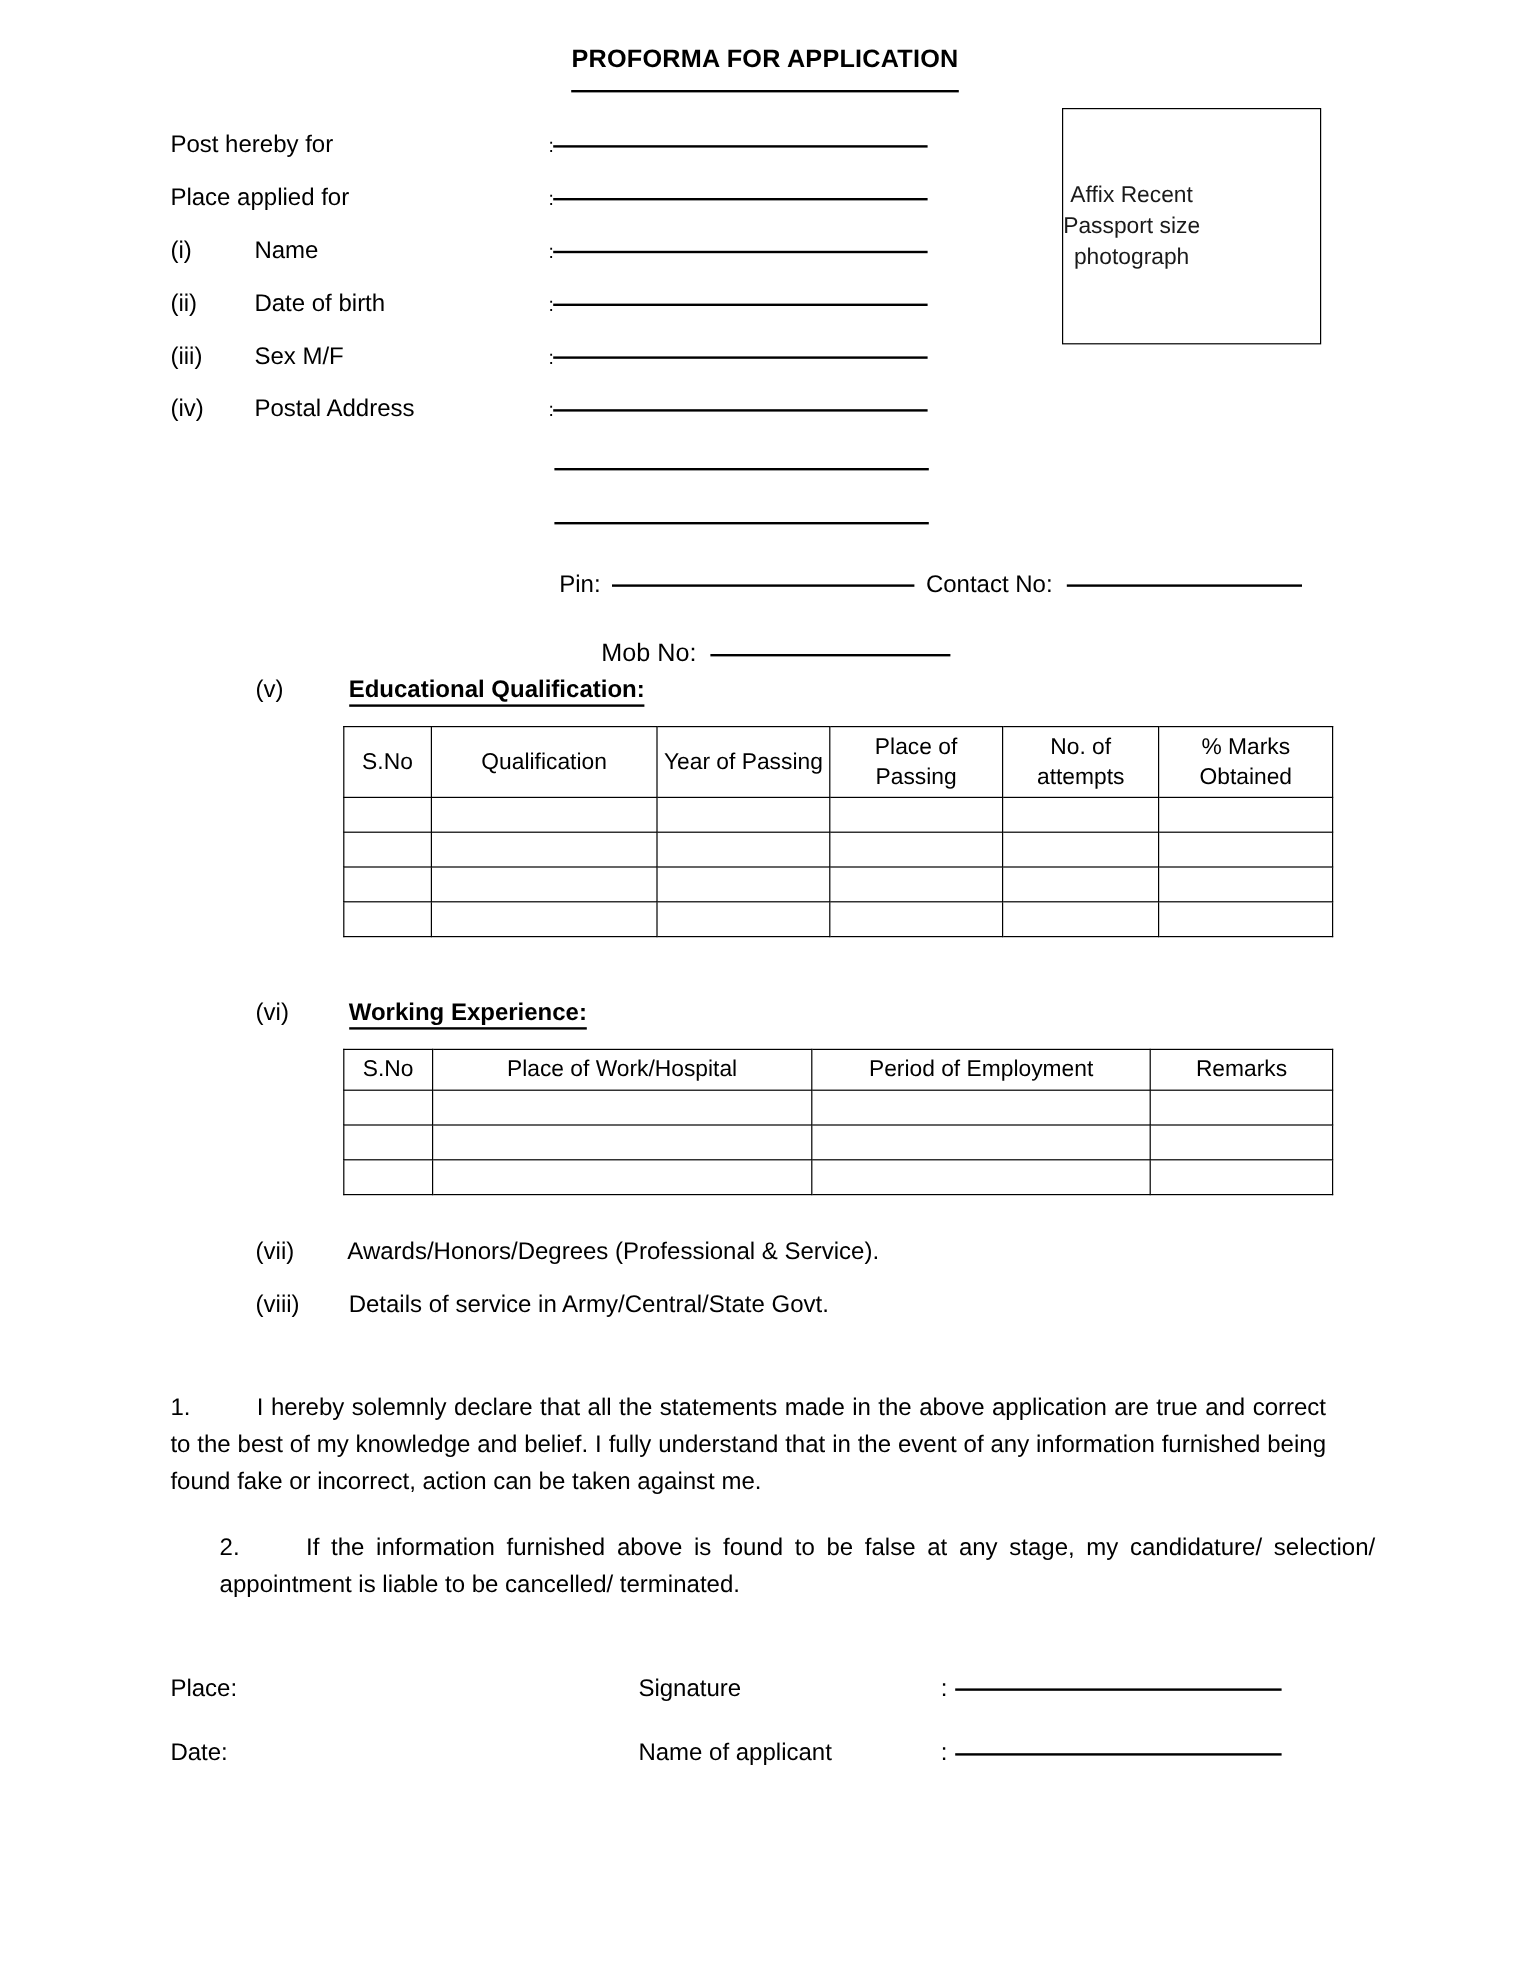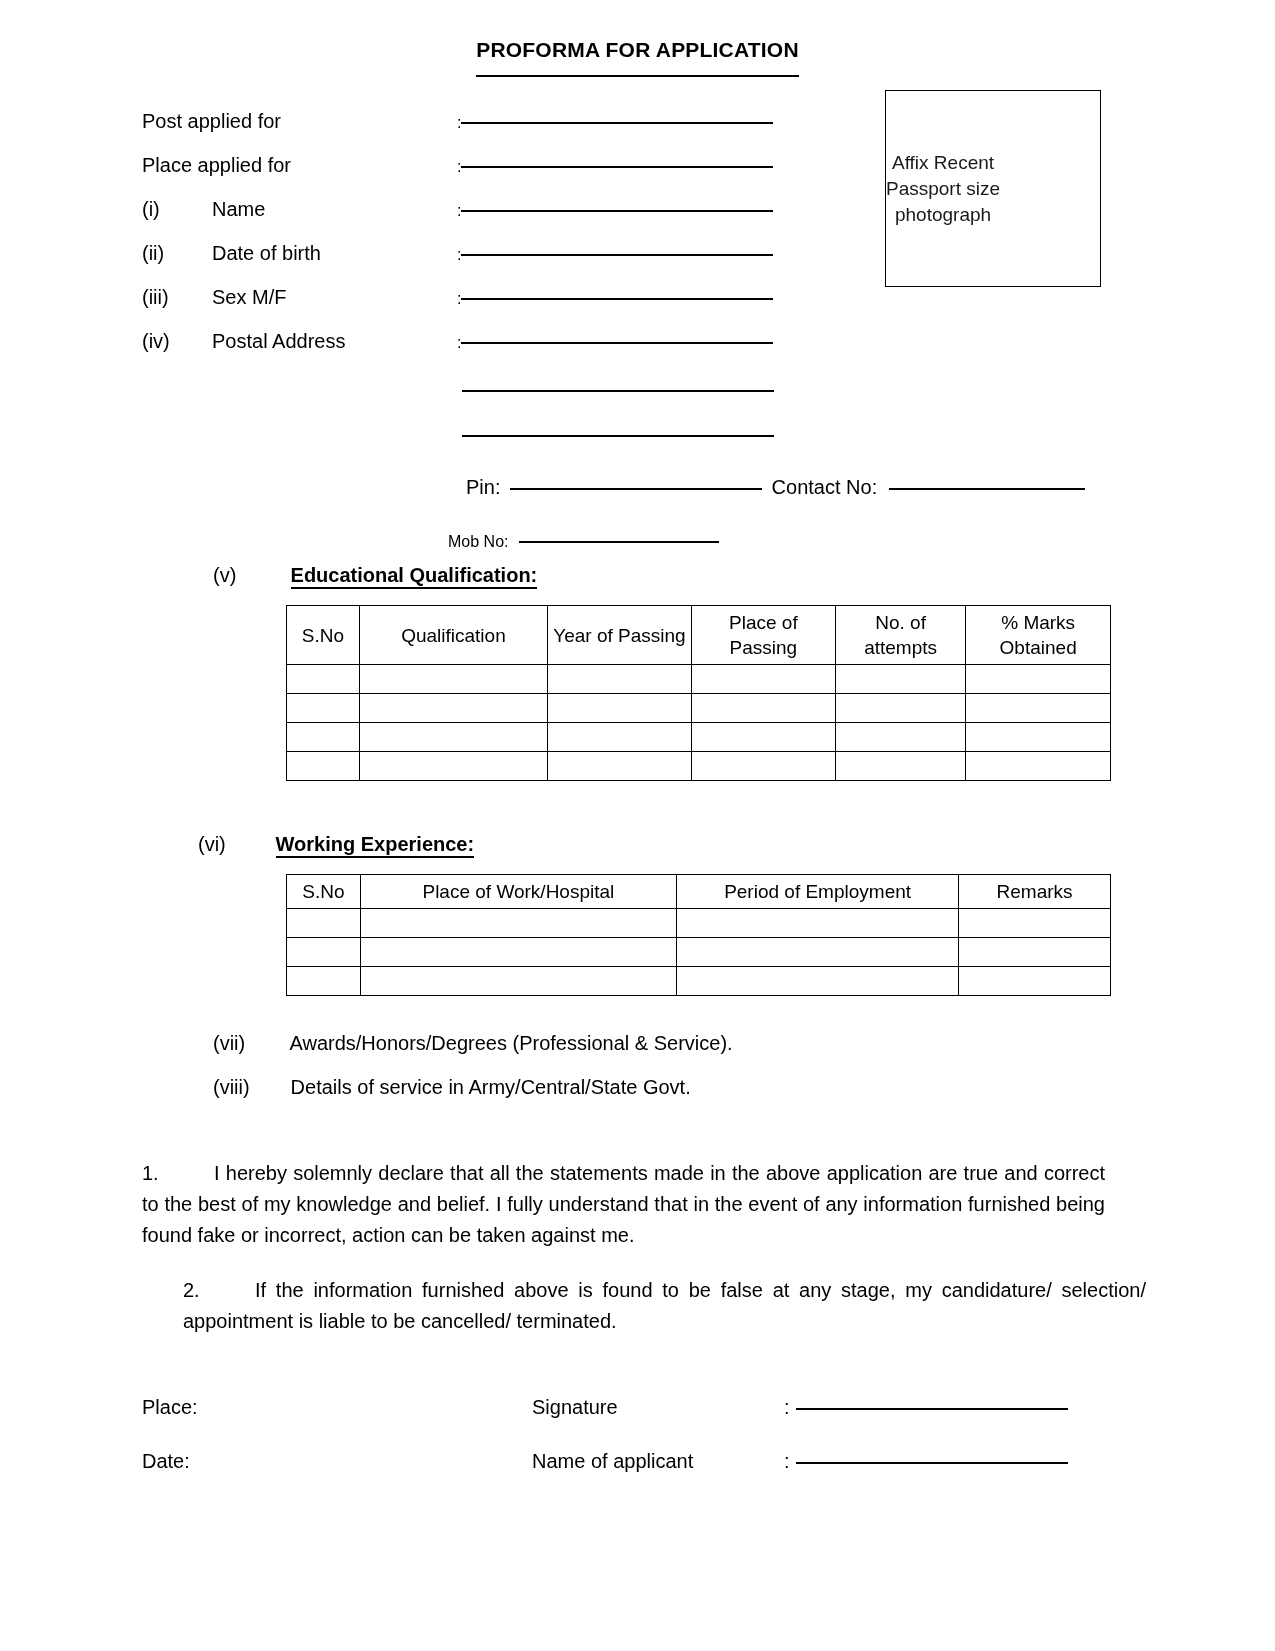--- a/index.html
+++ b/index.html
@@ -109,23 +109,23 @@
     position: absolute;
     left: 466px;
     top: 476px;
     font-size: 20px;
     white-space: nowrap;
   }
   .pin-row .fill.w-pin { width: 252px; margin: 0 4px 0 4px; }
   .pin-row .fill.w-contact { width: 196px; margin-left: 6px; }
   .mob-row {
     position: absolute;
-    left: 448px;
+    left: 501px;
     top: 533px;
-    font-size: 16px;
+    font-size: 21px;
     white-space: nowrap;
   }
   .mob-row .fill.w-mob { width: 200px; margin-left: 6px; }
 
   
   .sec-head {
     position: absolute;
     font-size: 20px;
     white-space: nowrap;
   }
@@ -233,21 +233,21 @@
     <div class="photo-box-text">
       <div>Affix Recent</div>
       <div>Passport size</div>
       <div>photograph</div>
     </div>
   </div>
 
   <div class="form-block">
 
     <div class="frow wide">
-      <span class="lbl">Post applied for</span>
+      <span class="lbl">Post hereby for</span>
       <span>:</span>
       <span class="fill w-long"></span>
     </div>
 
     <div class="frow wide">
       <span class="lbl">Place applied for</span>
       <span>:</span>
       <span class="fill w-long"></span>
     </div>
 
@@ -344,21 +344,21 @@
         <td></td>
         <td></td>
         <td></td>
         <td></td>
         <td></td>
         <td></td>
       </tr>
     </tbody>
   </table>
 
-  <div class="sec-head" style="left:198px; top:833px;">
+  <div class="sec-head" style="left:213px; top:833px;">
     <span class="rn">(vi)</span>
     <b>Working Experience:</b>
   </div>
 
   <table class="grid" id="work-table">
     <thead>
       <tr>
         <th style="width:70px;">S.No</th>
         <th style="width:320px;">Place of Work/Hospital</th>
         <th style="width:285px;margin-left:48px;">Period of Employment</th>

